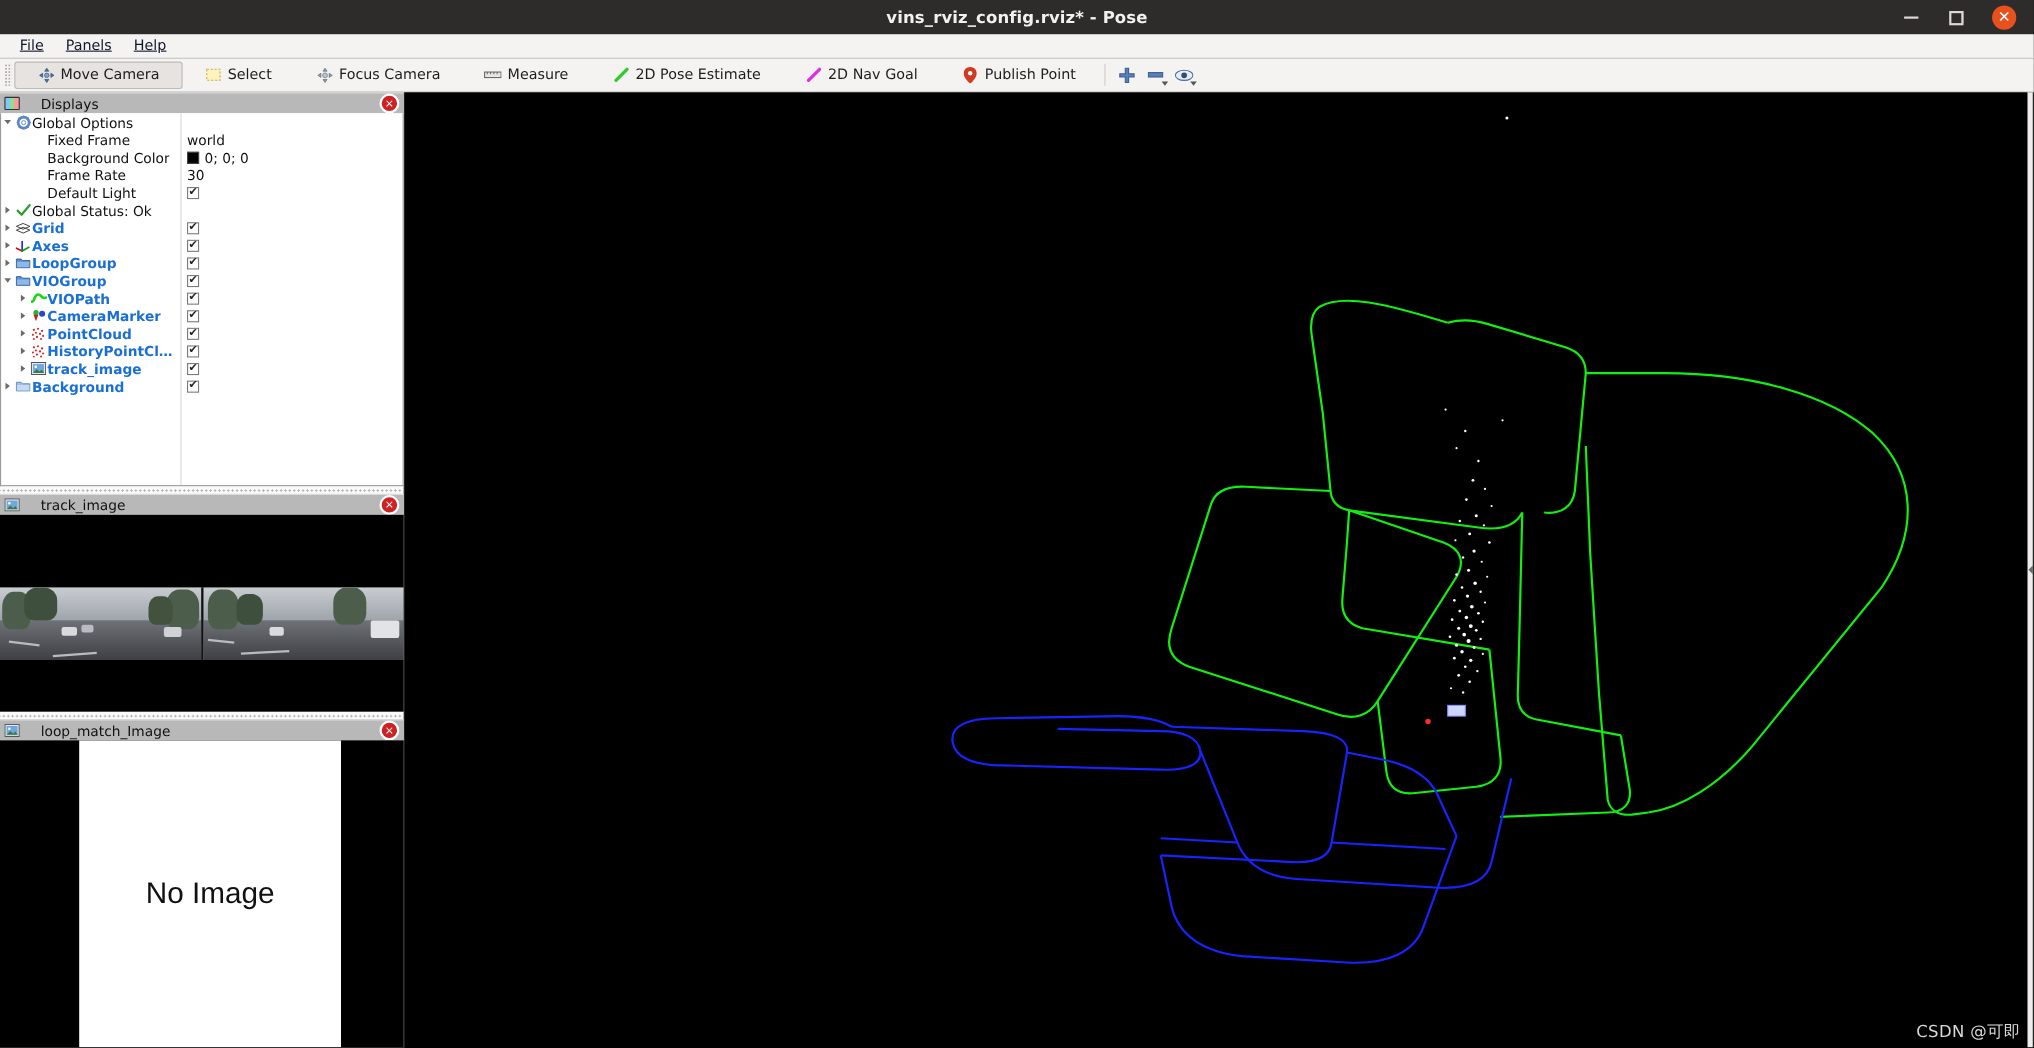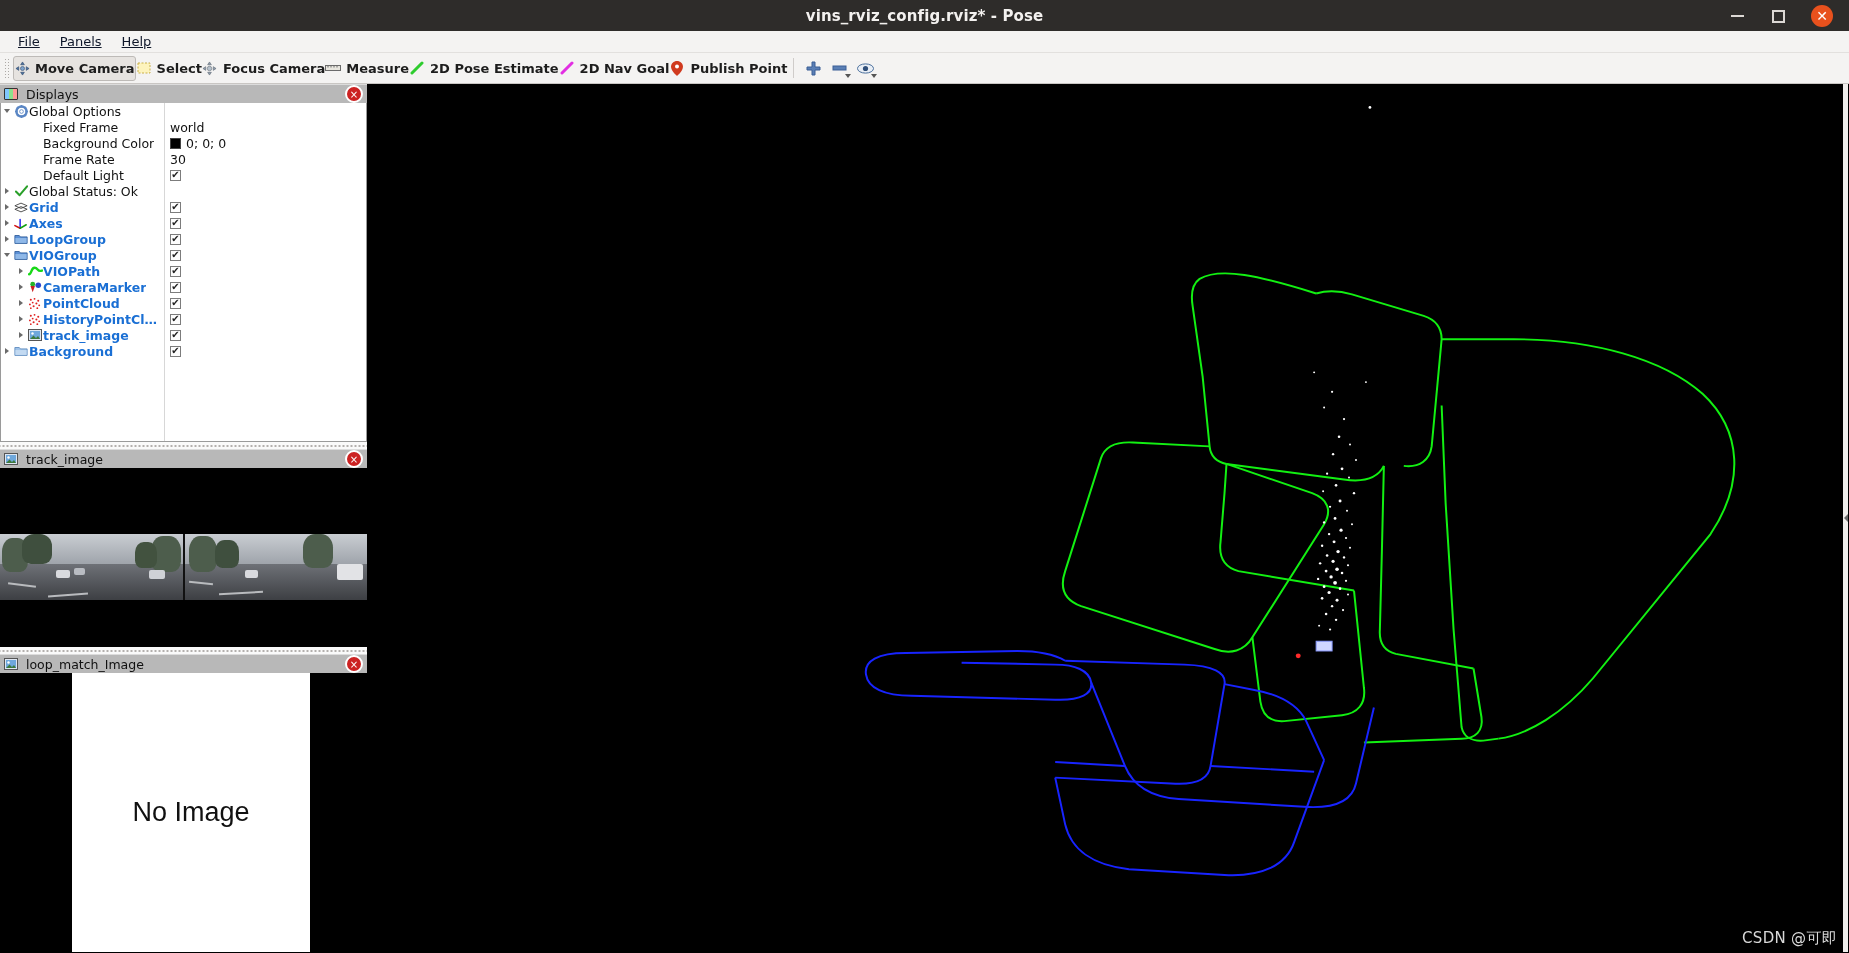--- a/index.html
+++ b/index.html
@@ -34,38 +34,38 @@
     align-items: center; padding-left: 8px; border-bottom: 1px solid #e2e0de; }
   .menu-item { font-size: 13px; color: #0f172a; padding: 2px 10px; }
   .menu-item u { text-decoration: underline; }
   
   #toolbar { height: 31px; background: #f4f3f2; display: flex;
     align-items: center; border-bottom: 1px solid #c9c6c3; padding-left: 4px; }
   .tgrip { width: 7px; height: 20px; margin-right: 2px;
     background-image: radial-gradient(#adaaa7 1px, transparent 1px);
     background-size: 3px 3px; }
   .tool { display: flex; align-items: center; gap: 5px; height: 25px;
-    padding: 0 0; font-size: 13px; color: #1d1d1d; white-space: nowrap; font-weight: bold; }
+    padding: 0 20px; font-size: 13px; color: #1d1d1d; white-space: nowrap; }
   .tool.active { background: #e6e3e0; border: 1px solid #bdbab7;
     border-radius: 3px; }
   .tool .ico { width: 16px; height: 16px; display: flex;
     align-items: center; justify-content: center; flex: 0 0 16px; }
   .tsep { width: 1px; height: 20px; background: #cfcccA; margin: 0 6px; }
   .ticon-btn { width: 26px; height: 24px; display: flex; align-items: center;
     justify-content: center; position: relative; }
   .ticon-btn .caret { position: absolute; right: 1px; bottom: 2px;
     width: 0; height: 0; border-left: 3px solid transparent;
     border-right: 3px solid transparent; border-top: 4px solid #555; }
   
   #body { display: flex; height: calc(953px - 31px - 22px - 32px); }
   #leftpane { width: 368px; background: #fafafa; display: flex;
     flex-direction: column; border-right: 1px solid #000; }
   
   .panel-header { height: 19px; background: #b8b8b8; display: flex;
-    align-items: center; padding: 0 4px; gap: 8px;
+    align-items: center; padding: 0 4px; gap: 19px;
     border-top: 1px solid #dcdcdc; }
   .panel-header .ph-title { font-size: 12.5px; color: #111; flex: 1; }
   .ph-close { width: 14px; height: 14px; border-radius: 50%;
     background: #cc2222; color: #fff; font-size: 10px; display: flex;
     align-items: center; justify-content: center; border: 2px solid #fff;
     box-sizing: content-box; }
   .monitor-ico { width: 14px; height: 12px; border: 1.5px solid #333;
     background: linear-gradient(90deg,#7fc7ff 0 33%,#8ce18c 33% 66%,#ff9a9a 66%);
     border-radius: 1px; }
   #tree-wrap { flex: 0 0 339px; background: #fff; border: 1px solid #9a9a9a;

